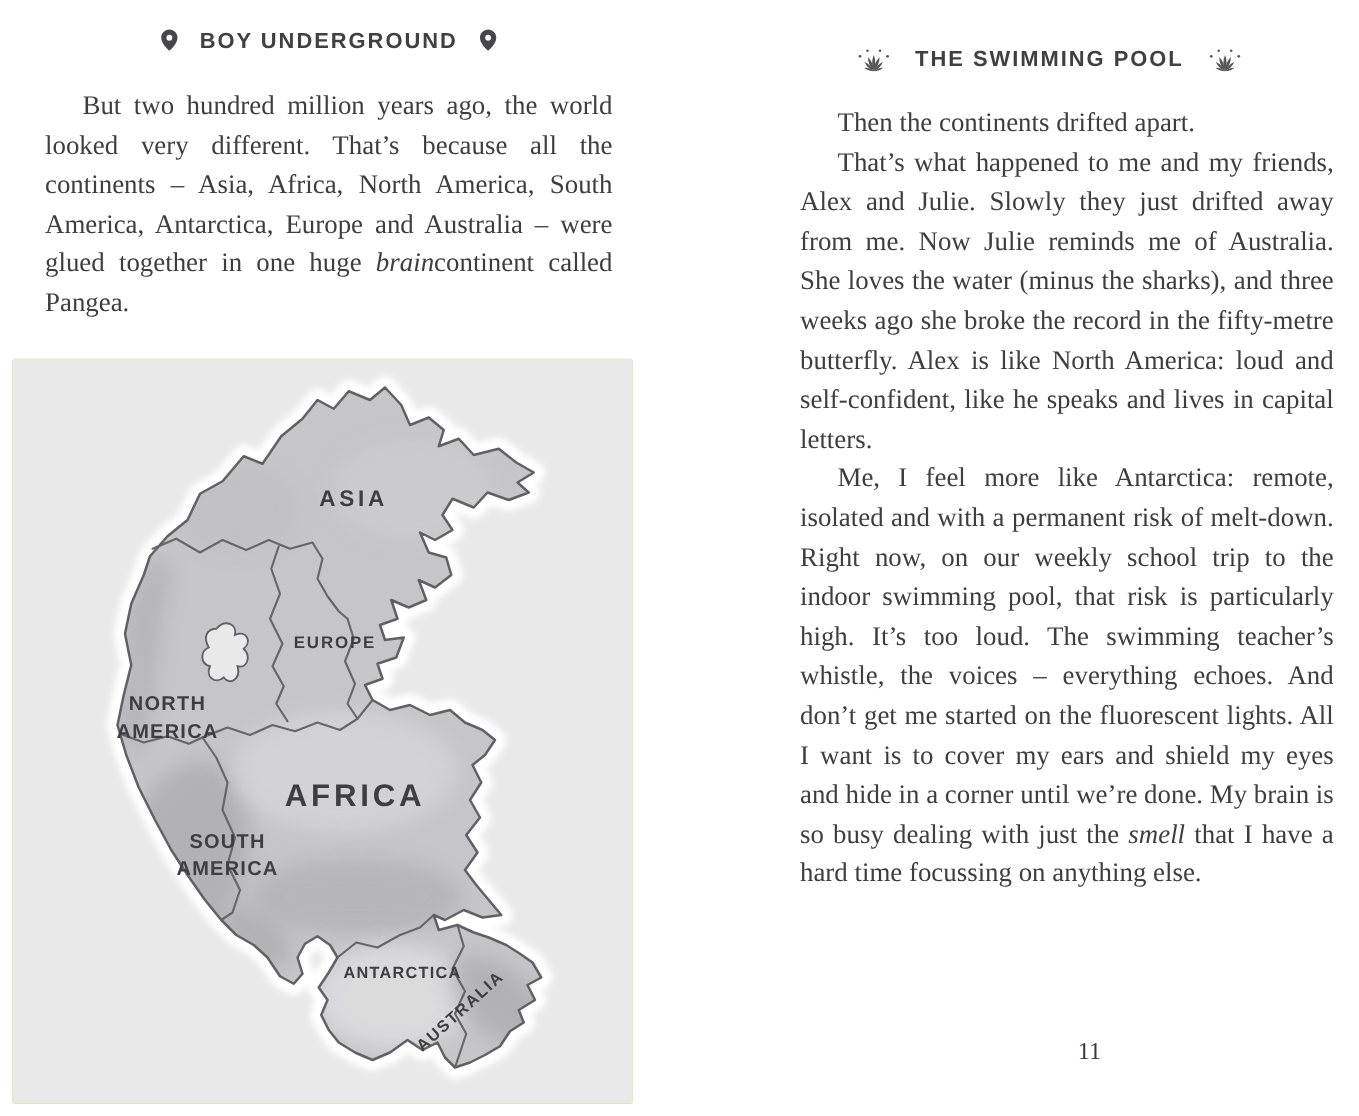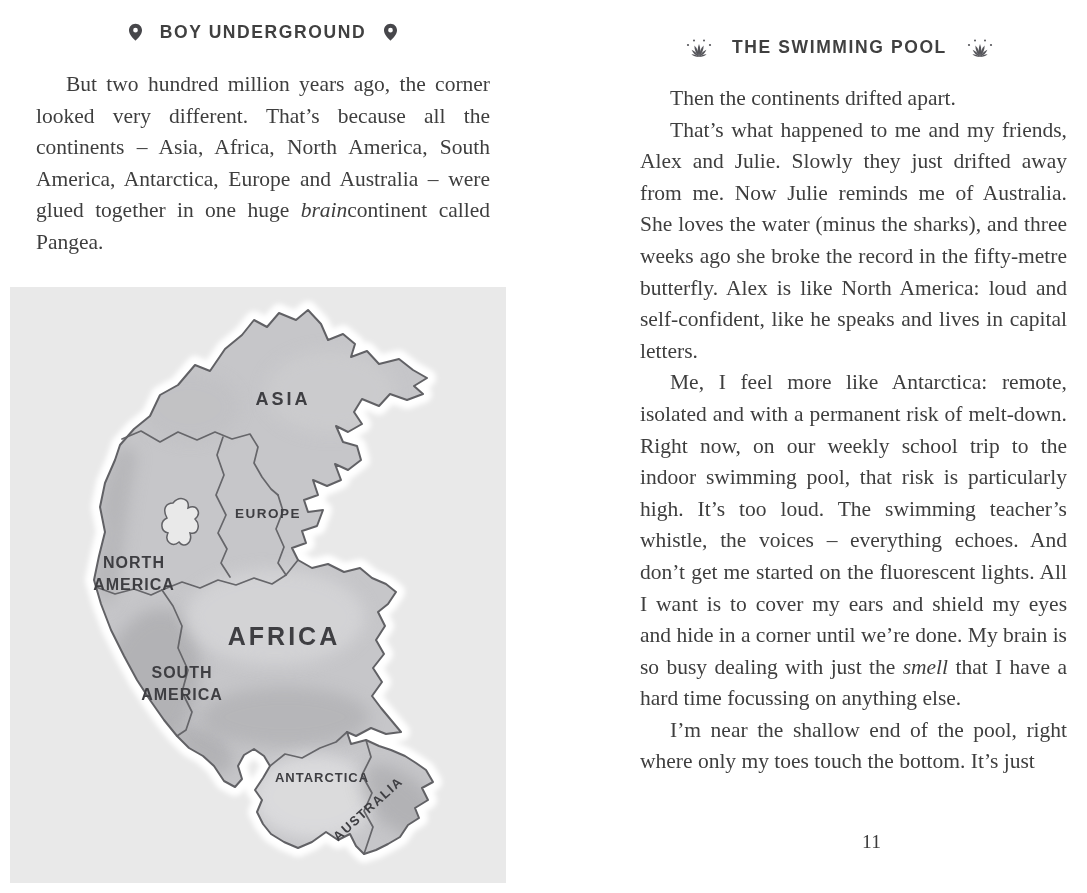--- a/index.html
+++ b/index.html
@@ -56,21 +56,21 @@
     </span>
     <span>BOY UNDERGROUND</span>
     <span class="pin-icon">
       <svg viewBox="0 0 24 28">
           <path fill="#47474b" fill-rule="evenodd" d="M12,1.5 C6.9,1.5 2.8,5.6 2.8,10.7 c0,6.6 7.6,13.2 8.5,14.1 a1,1 0 0 0 1.4,0 c0.9,-0.9 8.5,-7.5 8.5,-14.1 C21.2,5.6 17.1,1.5 12,1.5 Z M12,14 a3.3,3.3 0 1 1 0,-6.6 a3.3,3.3 0 0 1 0,6.6 Z"></path>
         </svg>
     </span>
   </div>
 
   <div class="bodytext" id="text-left">
-    <p class="para"><span>But two hundred million years ago, the corner looked very different. That’s because all the continents – Asia, Africa, North America, South America, Antarctica, Europe and Australia – were glued together in one huge </span><span class="em">brain</span><span>continent called Pangea.</span></p>
+    <p class="para"><span>But two hundred million years ago, the world looked very different. That’s because all the continents – Asia, Africa, North America, South America, Antarctica, Europe and Australia – were glued together in one huge </span><span class="em">brain</span><span>continent called Pangea.</span></p>
   </div>
 
   <div id="map-figure">
     <svg viewBox="0 0 496 596">
       <defs>
         <path id="land" d="M232,48 L244,33 257,40 269,26 286,33 298,23 311,37 318,53
           333,47 345,57 341,70 357,64 369,77 389,72 403,83 417,91
           404,99 413,107 397,113 380,107 369,119 352,112 344,125 352,137
           338,145 326,139 333,155 347,159 351,173 338,183 325,177 331,193
           317,199 303,193 308,208 294,213 298,225 313,223 307,239 292,244
@@ -183,17 +183,16 @@
             <circle cx="11" cy="-12" r="1.1"></circle>
         </g>
       </svg>
     </span>
   </div>
 
   <div class="bodytext" id="text-right">
     <p class="para"><span>Then the continents drifted apart.</span></p>
     <p class="para"><span>That’s what happened to me and my friends, Alex and Julie. Slowly they just drifted away from me. Now Julie reminds me of Australia. She loves the water (minus the sharks), and three weeks ago she broke the record in the fifty-metre butterfly. Alex is like North America: loud and self-confident, like he speaks and lives in capital letters.</span></p>
     <p class="para"><span>Me, I feel more like Antarctica: remote, isolated and with a permanent risk of melt-down. Right now, on our weekly school trip to the indoor swimming pool, that risk is particularly high. It’s too loud. The swimming teacher’s whistle, the voices – everything echoes. And don’t get me started on the fluorescent lights. All I want is to cover my ears and shield my eyes and hide in a corner until we’re done. My brain is so busy dealing with just the </span><span class="em">smell</span><span> that I have a hard time focussing on anything else.</span></p>
-    <p class="para"><span>I’m near the shallow end of the pool, right where only my toes touch the bottom. It’s just</span></p>
   </div>
 
   <div id="page-number">11</div>
 </div>
 
 </body></html>

